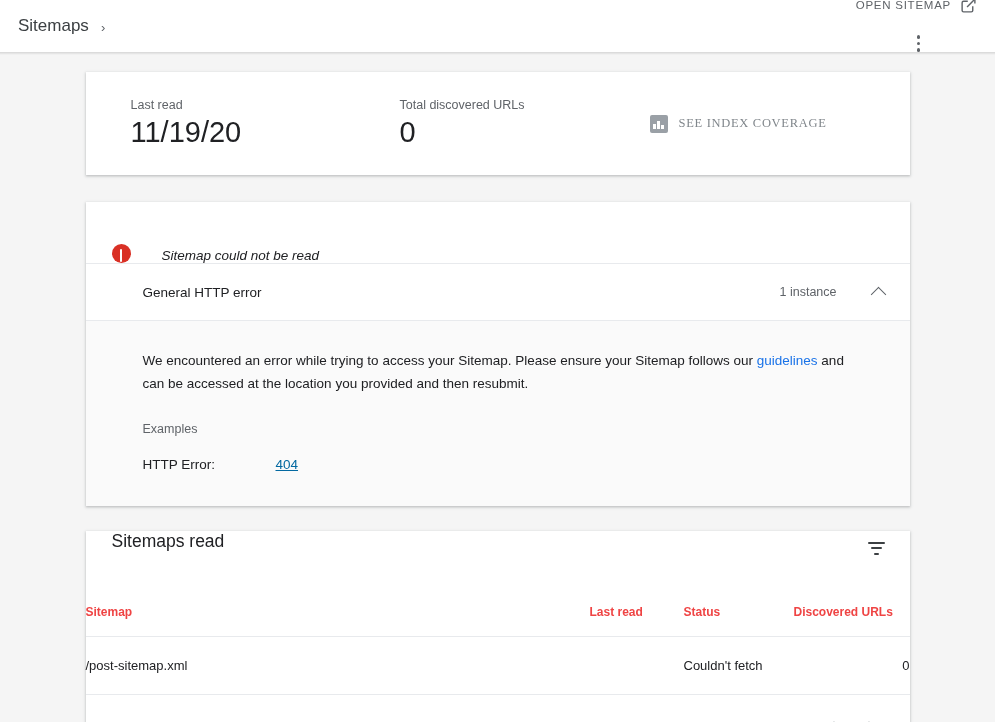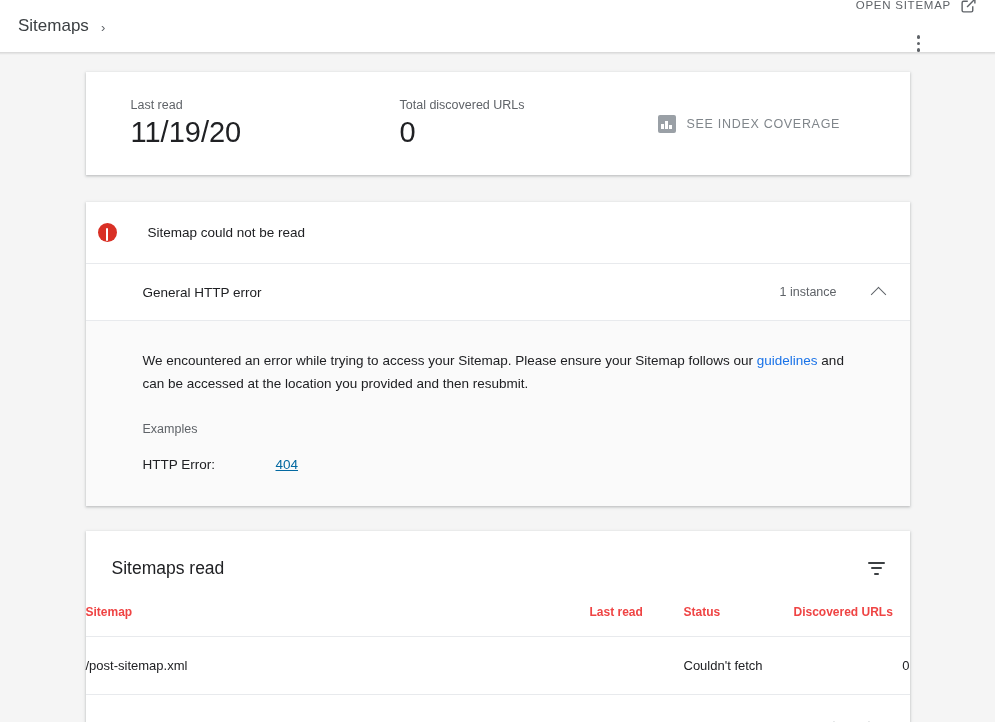--- a/index.html
+++ b/index.html
@@ -114,21 +114,21 @@
     line-height: 1.1;
   }
   .metric-lastread { width: 269px; }
   .metric-urls { width: 250px; }
 
   .see-coverage {
     display: flex;
     align-items: center;
     gap: 11px;
     cursor: pointer;
-    margin-left: 8px;
+    font-family: Liberation Serif, serif;
   }
   .chart-icon-box {
     width: 18px; height: 18px;
     background: #9aa0a6;
     border-radius: 2px;
     display: flex;
     align-items: flex-end;
     justify-content: center;
     gap: 1.5px;
     padding-bottom: 4px;
@@ -141,23 +141,24 @@
     font-size: 12.5px;
     color: #80868b;
     letter-spacing: 0.7px;
   }
 
   
   .error-card { margin-top: 27px; }
   .error-head {
     height: 62px;
     display: flex;
-    align-items: center;
-    padding-left: 12px;
+    align-items: flex-end;
+    padding-left: 26px;
     border-bottom: 1px solid #e8eaed;
+    font-style: italic;
   }
   .err-circle {
     width: 19px; height: 19px;
     border-radius: 50%;
     background: #d93025;
     display: flex;
     align-items: center;
     justify-content: center;
     flex: none;
   }
@@ -224,21 +225,20 @@
     color: #202124;
   }
   .example-key { width: 133px; }
   .example-val { color: #0369a1; text-decoration: underline; }
 
   
   .read-card { margin-top: 25px; }
   .read-head {
     height: 74px;
     display: flex;
-    align-items: center;
     padding: 0 16px 0 26px;
   }
   .read-title {
     font-size: 17.5px;
     color: #202124;
   }
   .filter-btn {
     margin-left: auto;
     width: 34px; height: 34px;
     display: flex;

